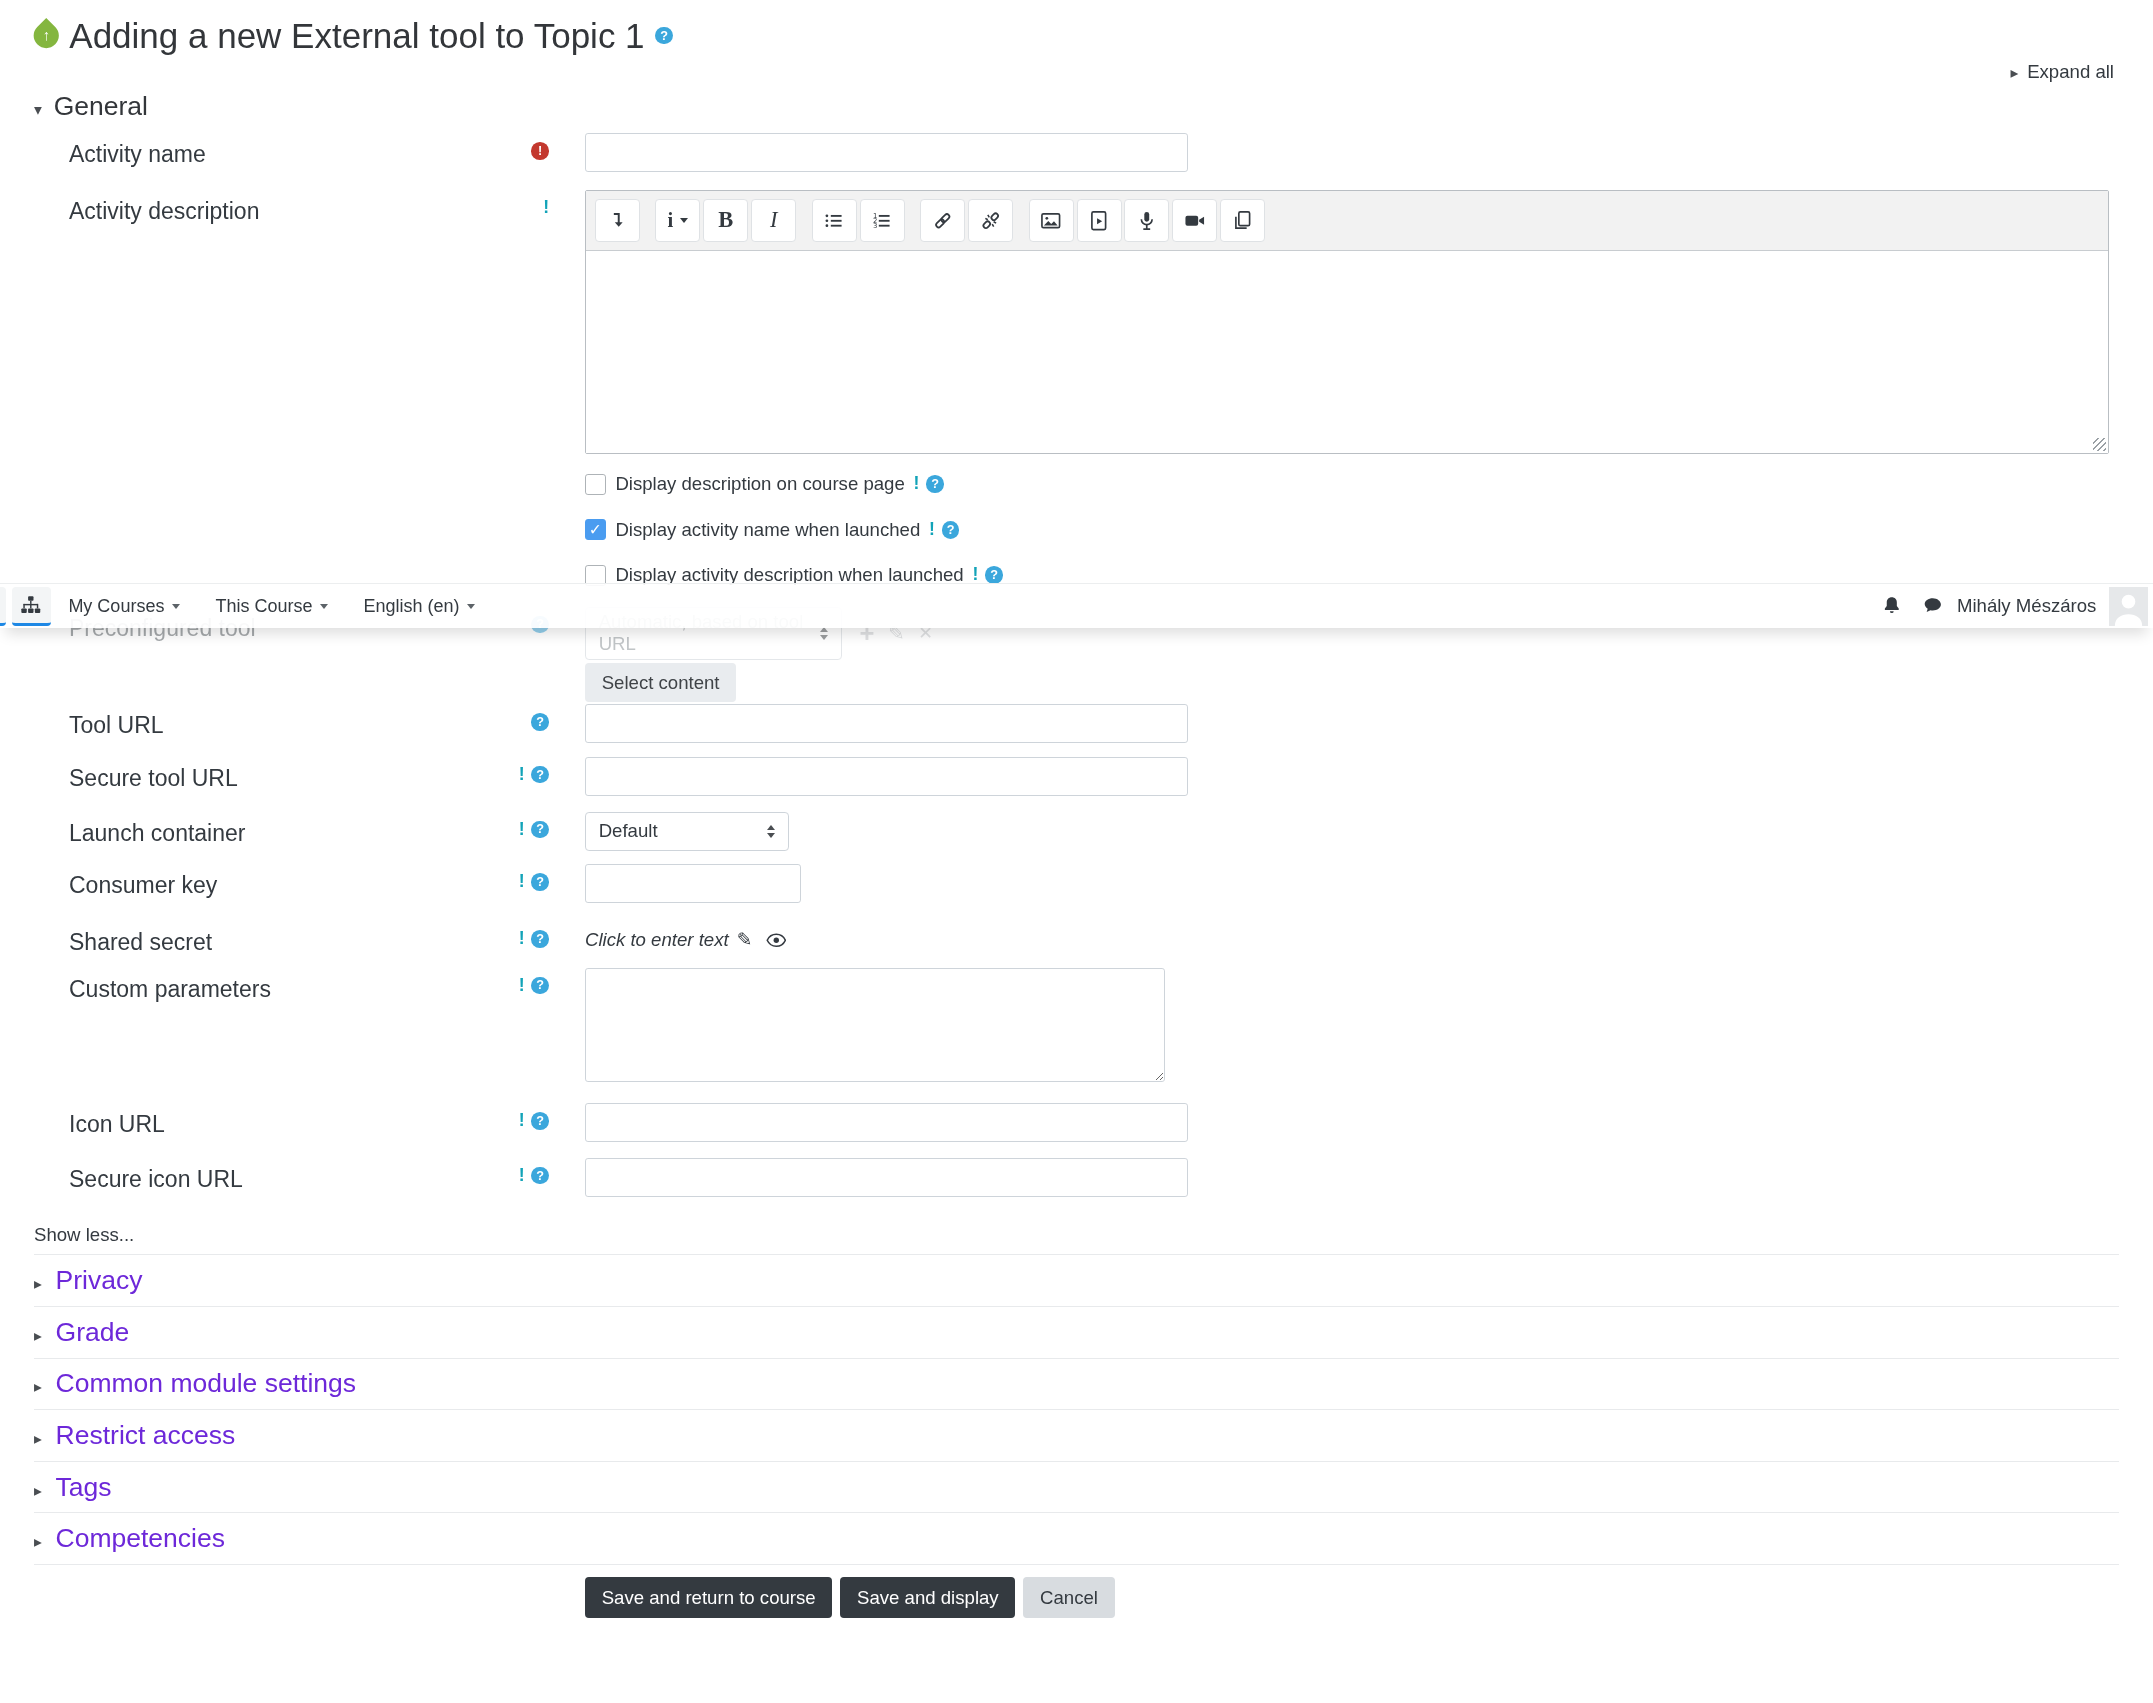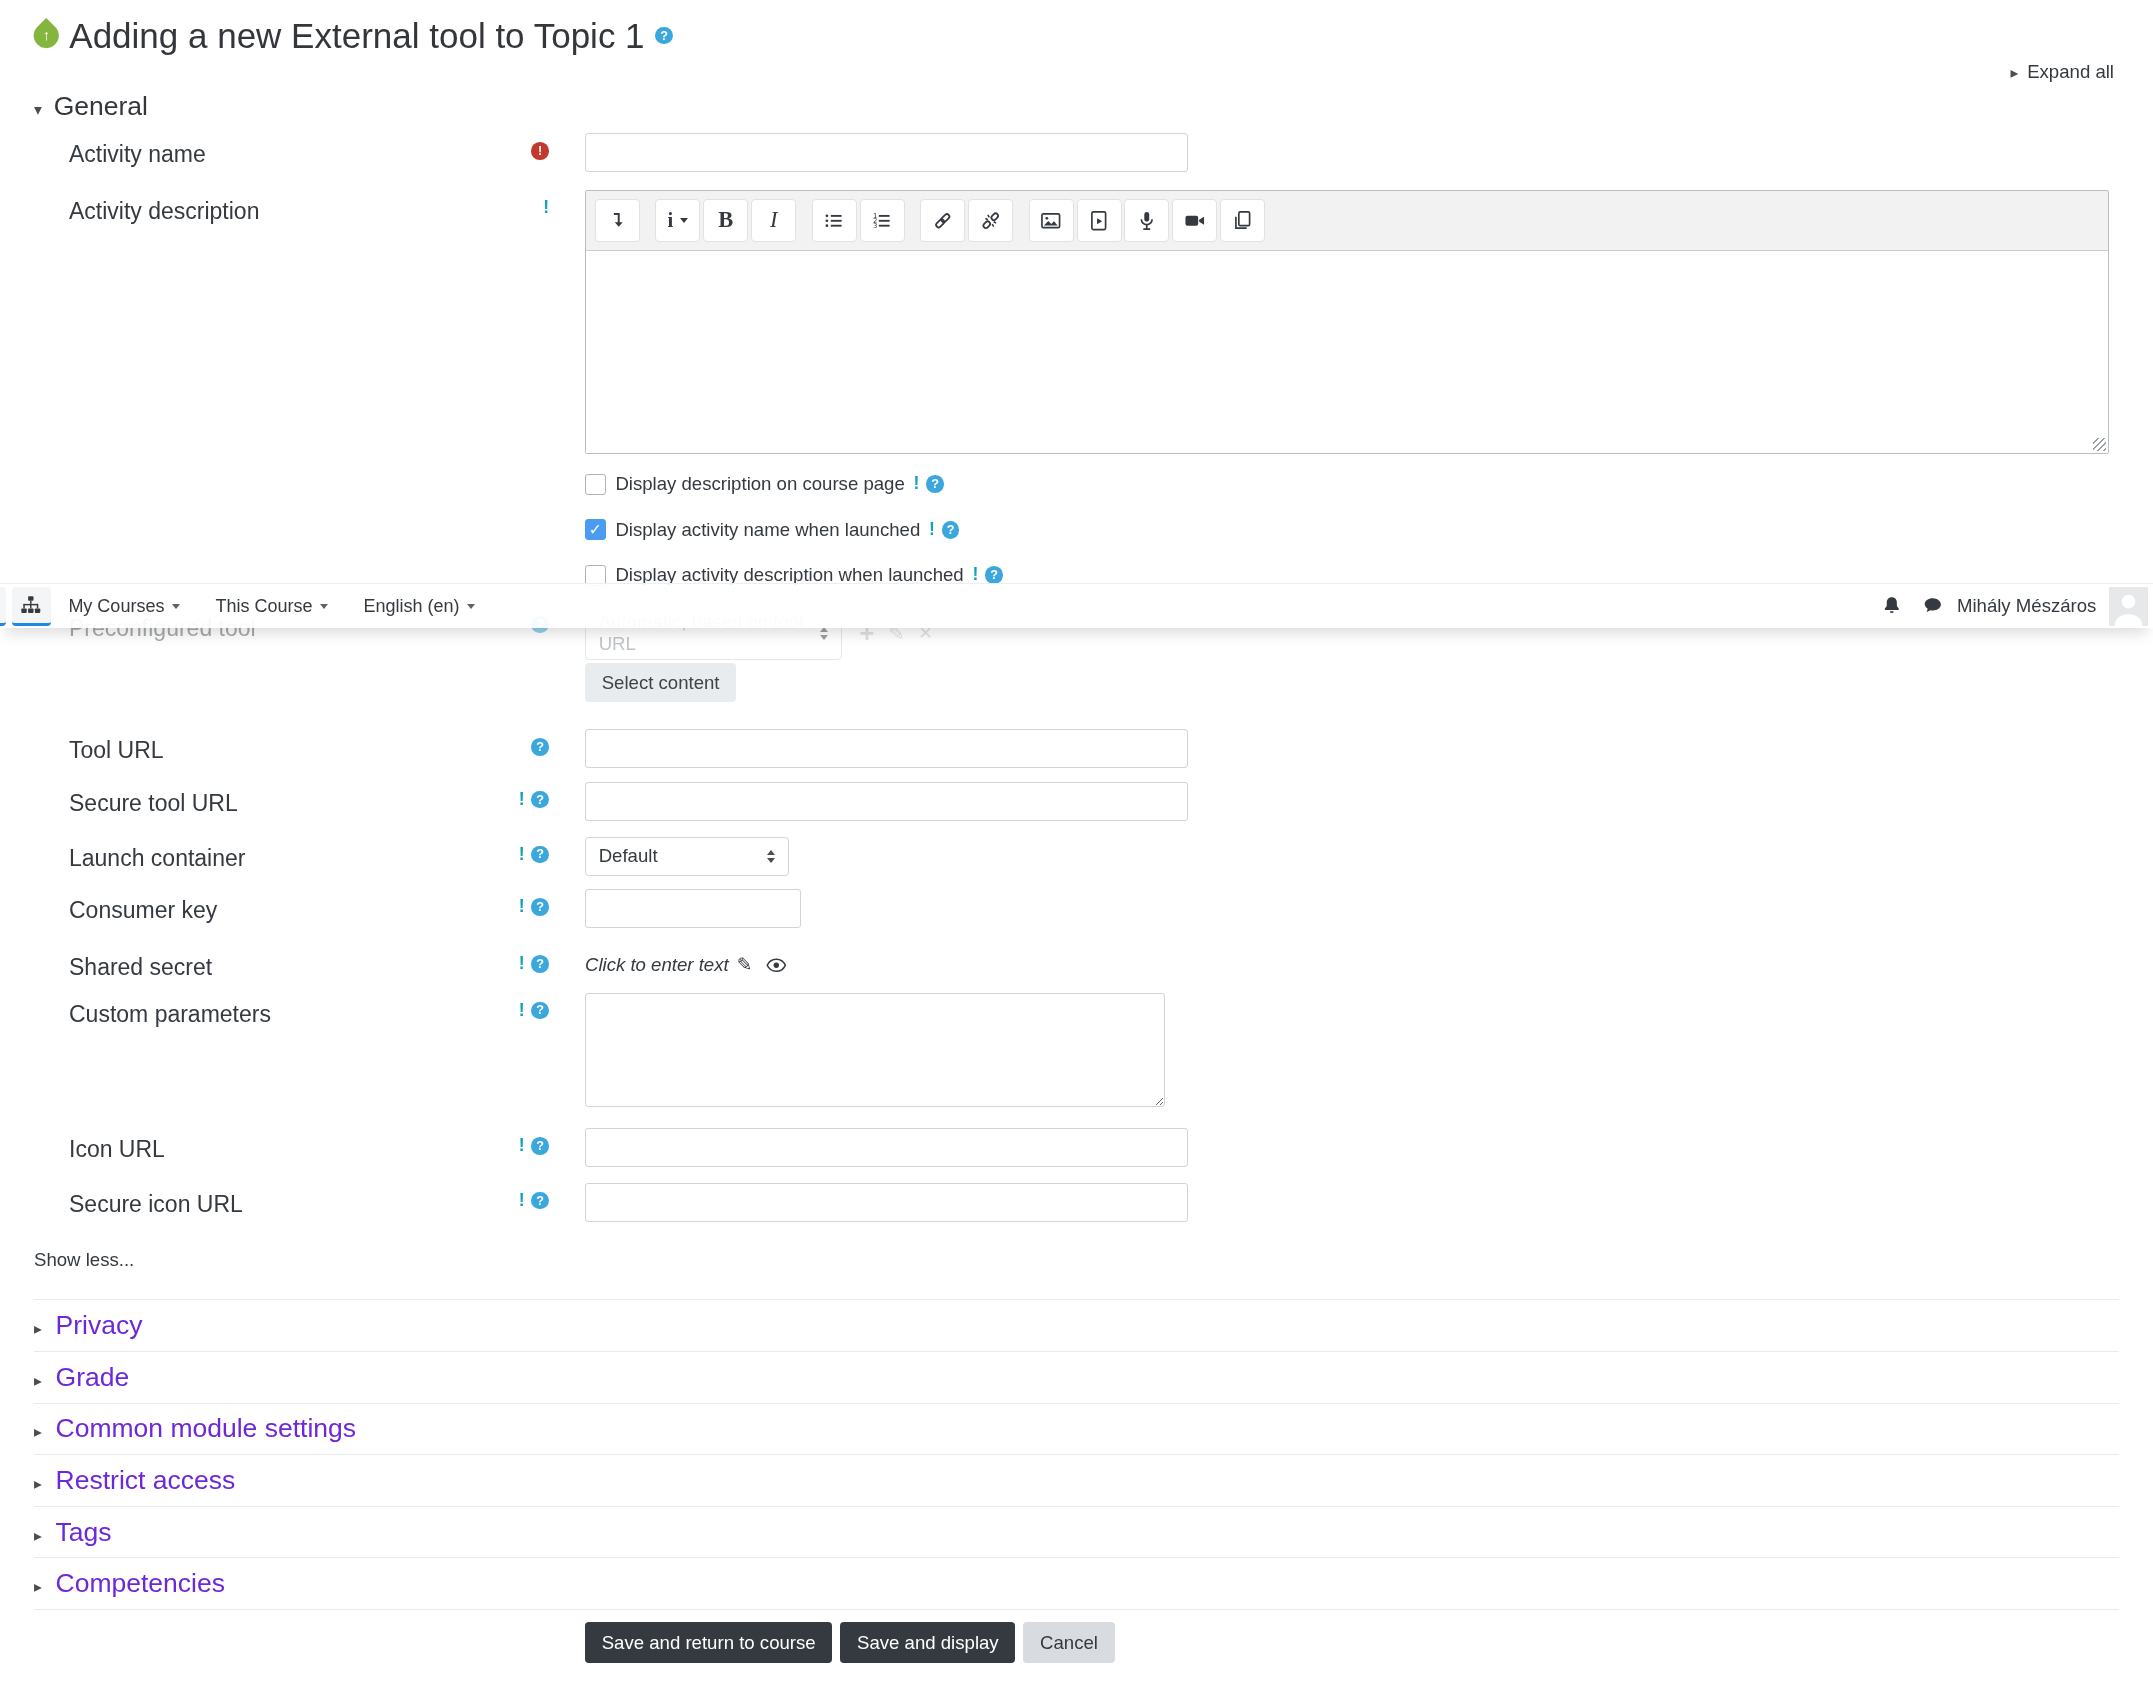--- a/index.html
+++ b/index.html
@@ -89,21 +89,21 @@
            display:flex;align-items:center;justify-content:space-between;padding:0 12.7px;font-size:18.6px;cursor:pointer;}
 
   
   .secret-row .lcol{padding-top:0;}
   .secret-val{font-size:18.6px;font-style:italic;display:flex;align-items:center;gap:7.8px;}
   .pencil::after{content:"\270E";font-family:"DejaVu Sans",sans-serif;font-size:18.6px;font-style:normal;color:#343a40;}
 
   textarea.params{width:580px;height:114px;border:1px solid #ced4da;border-radius:2.9px;resize:both;
                   font-family:inherit;font-size:18.6px;padding:5.9px 9.8px;color:#343a40;}
 
-  .show-less-wrap{margin:27.4px 34px 0 34px;padding-bottom:28px;border-bottom:1px solid #e8eaec;}
+  .show-less-wrap{margin:27.4px 34px 0 34px;padding-bottom:8px;border-bottom:1px solid #e8eaec;}
   .show-less{font-size:18.6px;cursor:pointer;}
 
   
   .sections{margin:0 34px;}
   .section{border-bottom:1px solid #e8eaec;padding:9.8px 0;}
   .section h3{margin:0;font-size:26.5px;font-weight:400;display:flex;align-items:center;gap:13.7px;color:#6d28d9;cursor:pointer;}
 
   
   .btn-row{margin:11.8px 0 0 585px;display:flex;gap:8px;}
   .btn{border:none;border-radius:3.9px;padding:9.8px 16.7px;font-size:18.6px;font-family:inherit;cursor:pointer;}
@@ -316,21 +316,21 @@
     </div>
     <span class="gicons">
       <span class="gplus"></span>
       <span class="gpencil"></span>
       <span class="gx"></span>
     </span>
   </div>
 </div>
 <button class="select-content-btn">Select content</button>
 
-<div class="frow" style="margin-top:27px">
+<div class="frow" style="margin-top:2px">
   <div class="lcol">
     <span class="flabel">Tool URL</span>
     <span class="ficons">
         <span class="help"></span>
       </span>
   </div>
   <div class="ccol"><input class="tinput" type="text" style=""></div>
 </div>
 
 <div class="frow" style="margin-top:13.7px">

